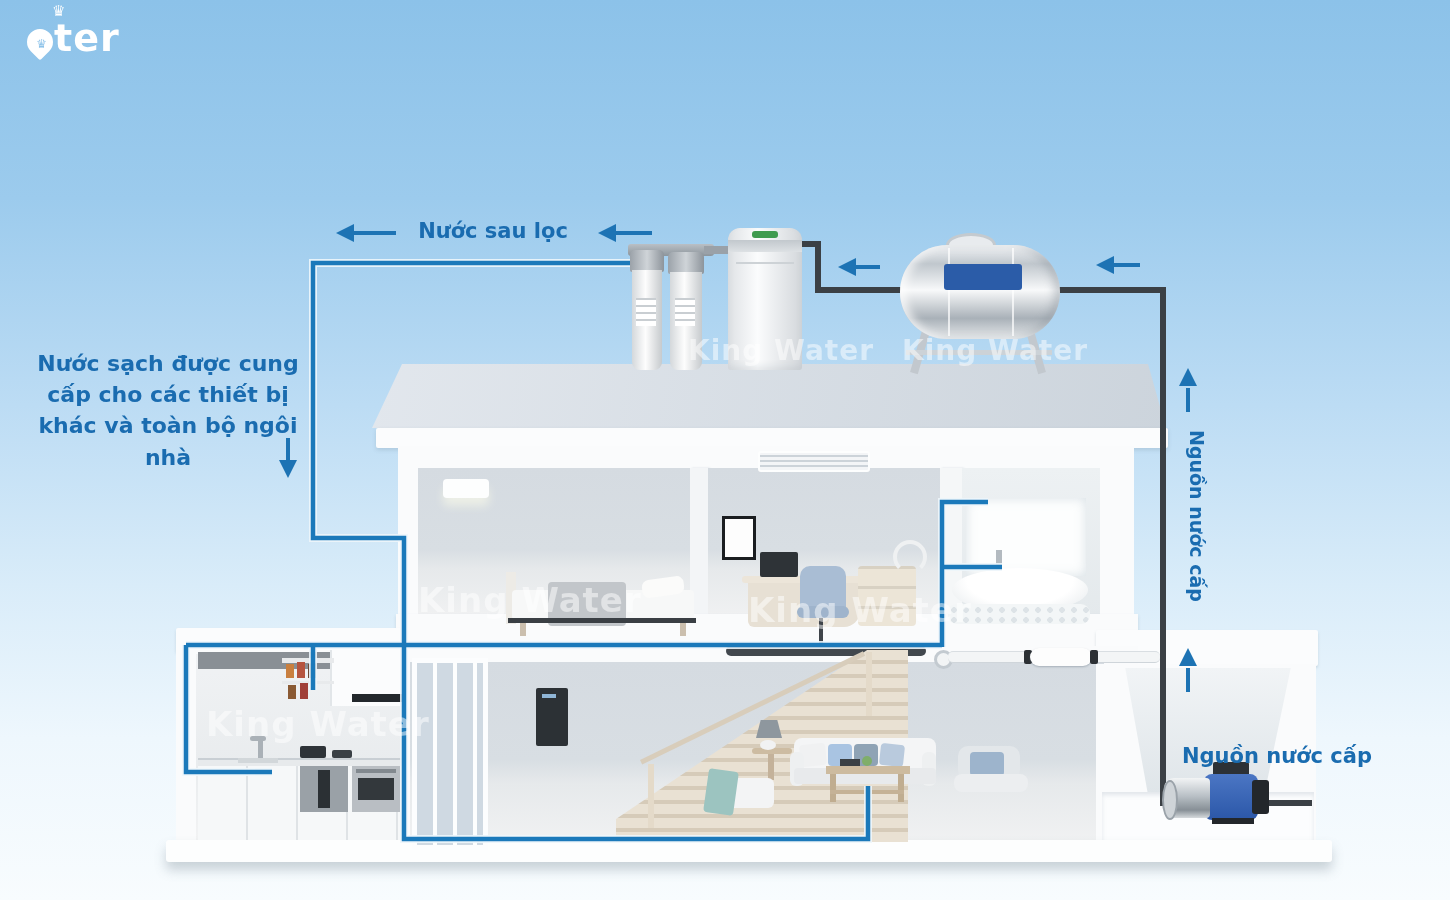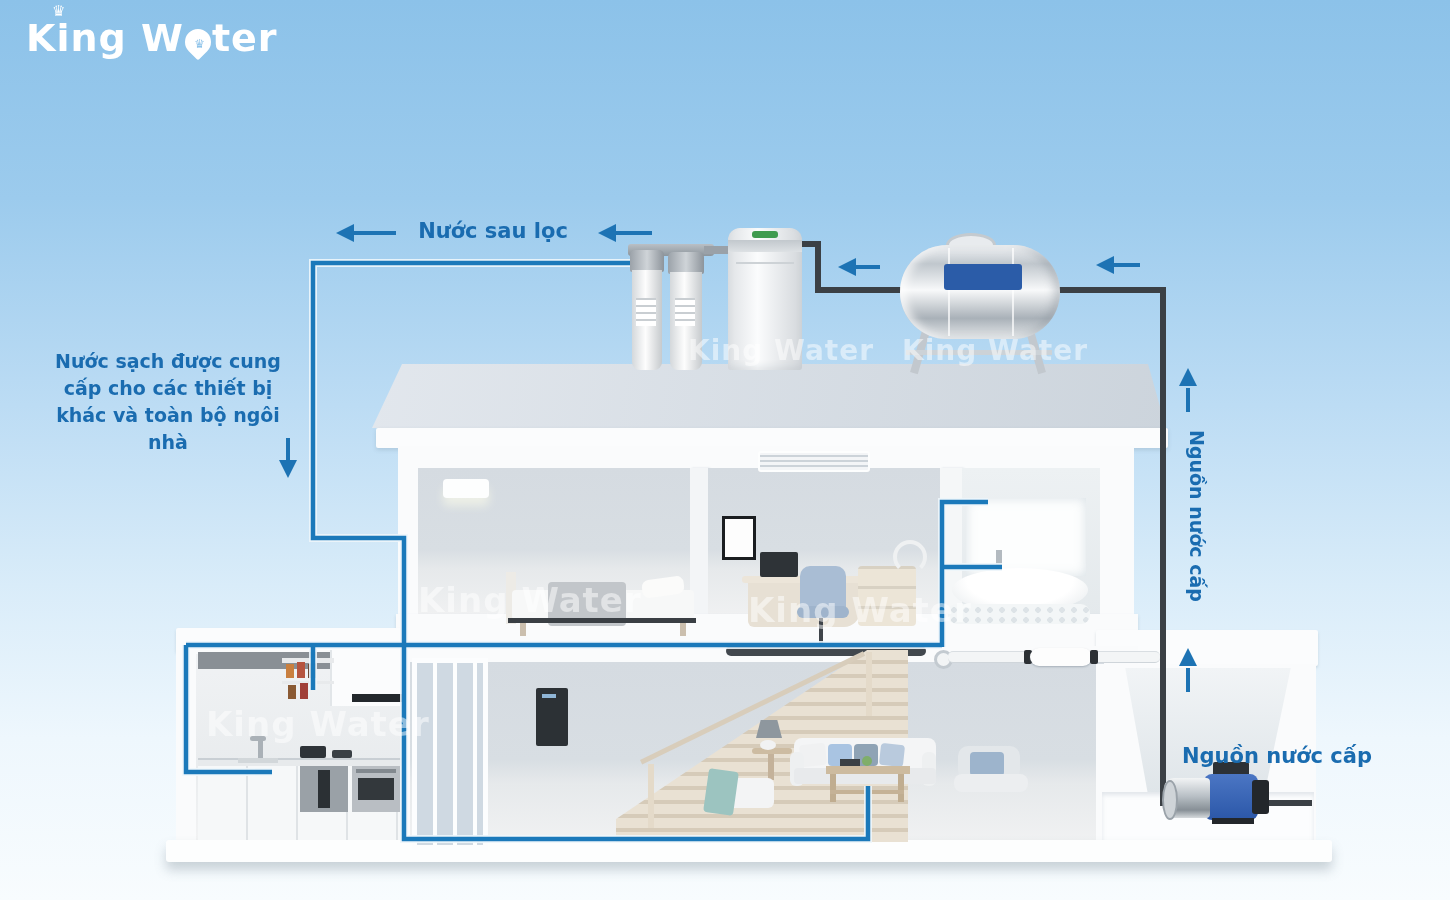--- a/index.html
+++ b/index.html
@@ -11,21 +11,21 @@
   .logo{left:26px;top:16px;color:#ffffff;font-size:38px;font-weight:bold;letter-spacing:1px;}
   .logo .crown{position:absolute;left:26px;top:-14px;font-size:15px;color:#fff;}
   .drop{display:inline-block;position:relative;width:26px;height:26px;background:#fff;
     border-radius:2px 50% 50% 50%;transform:rotate(-135deg);top:4px;margin:0 1px;}
   .drop .inCrown{position:absolute;left:4px;top:6px;font-size:12px;color:#8cc2e9;transform:rotate(135deg);}
   
   .title{left:0;top:98px;width:1450px;text-align:center;color:#1c5c92;font-size:46px;font-weight:800;letter-spacing:1px;}
   
   .lbl{color:#1a6cb0;font-weight:600;}
   .lbl-filtered{left:398px;top:219px;width:190px;text-align:center;font-size:21px;}
-  .lbl-note{left:36px;top:348px;width:264px;text-align:center;font-size:19px;line-height:1.42;}
+  .lbl-note{left:36px;top:348px;width:264px;text-align:center;font-size:22px;line-height:1.42;}
   .lbl-vert{left:1208px;top:430px;width:172px;height:26px;font-size:19px;transform-origin:0 0;transform:rotate(90deg);}
   .lbl-pump{left:1182px;top:744px;width:200px;font-size:21px;}
   
   .wm{color:rgba(255,255,255,0.5);font-size:34px;font-weight:bold;letter-spacing:1px;pointer-events:none;}
   
   .white{background:#fafbfc;}
   .interior{background:linear-gradient(180deg,#d5dbe1 0%,#d8dee3 55%,#e6e9eb 68%,#f0f1f2 100%);}
   svg{position:absolute;left:0;top:0;}
 </style>
 </head>
@@ -242,21 +242,21 @@
   <div class="px" style="left:944px;top:264px;width:78px;height:26px;background:#2b5ca8;border-radius:3px;"></div>
 
   <div class="px" style="left:1213px;top:762px;width:36px;height:15px;background:#2c3136;border-radius:2px;"></div>
   <div class="px" style="left:1204px;top:774px;width:54px;height:46px;background:linear-gradient(180deg,#4b76c4,#2b57a8);border-radius:8px;"></div>
   <div class="px" style="left:1252px;top:780px;width:17px;height:34px;background:#23272b;border-radius:3px;"></div>
   <div class="px" style="left:1164px;top:778px;width:46px;height:40px;border-radius:10px 4px 4px 10px;background:linear-gradient(180deg,#f2f4f5,#b9c0c6 45%,#878f96 80%,#d6dadd);"></div>
   <div class="px" style="left:1162px;top:780px;width:12px;height:36px;background:#cfd4d8;border-radius:50%;border:2px solid #9aa2a9;"></div>
   <div class="px" style="left:1212px;top:818px;width:42px;height:6px;background:#23272b;"></div>
 
   <div class="px logo">
-    <span class="crown">♛</span><span>King W</span><span class="drop"><span class="inCrown">♛</span></span><span>ter</span>
+    <span class="crown">♛</span><span class="drop"><span class="inCrown">♛</span></span><span>ter</span>
   </div>
 
 
   <div class="px lbl lbl-filtered">Nước sau lọc</div>
   <div class="px lbl lbl-note">Nước sạch được cung cấp cho các thiết bị khác và toàn bộ ngôi nhà</div>
   <div class="px lbl lbl-vert">Nguồn nước cấp</div>
   <div class="px lbl lbl-pump">Nguồn nước cấp</div>
 
   <div class="px wm" style="left:688px;top:334px;font-size:28px;">King Water</div>
   <div class="px wm" style="left:902px;top:334px;font-size:28px;">King Water</div>

